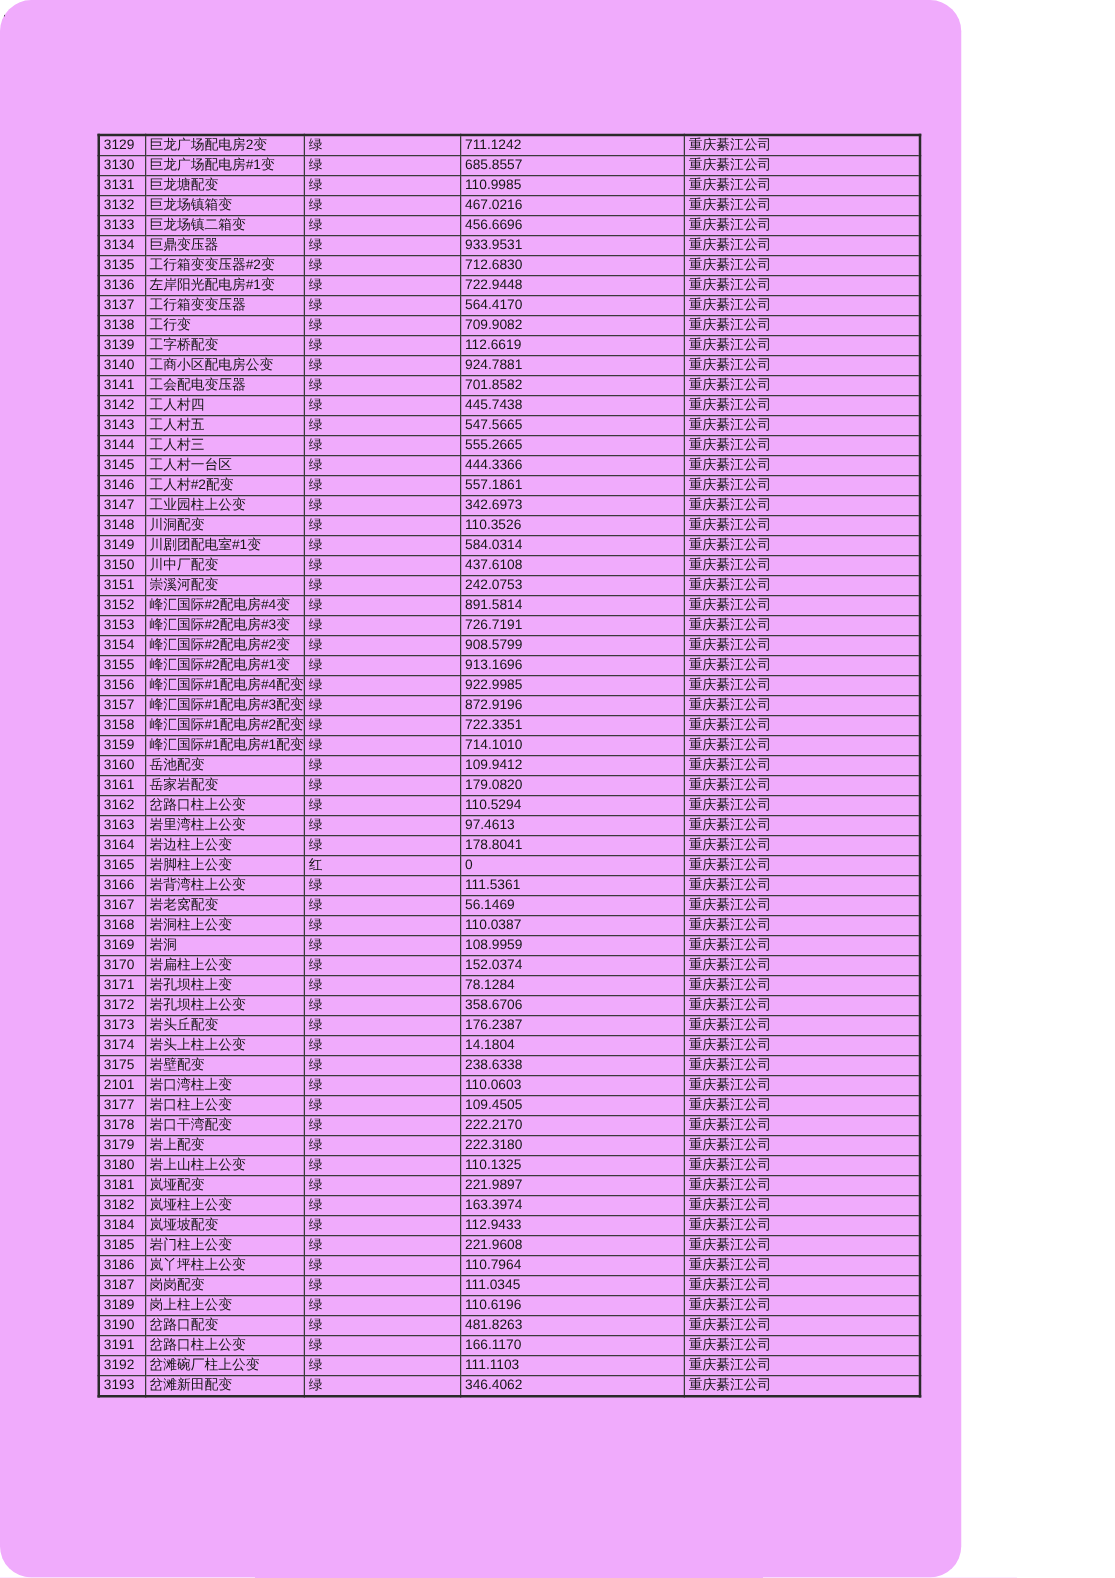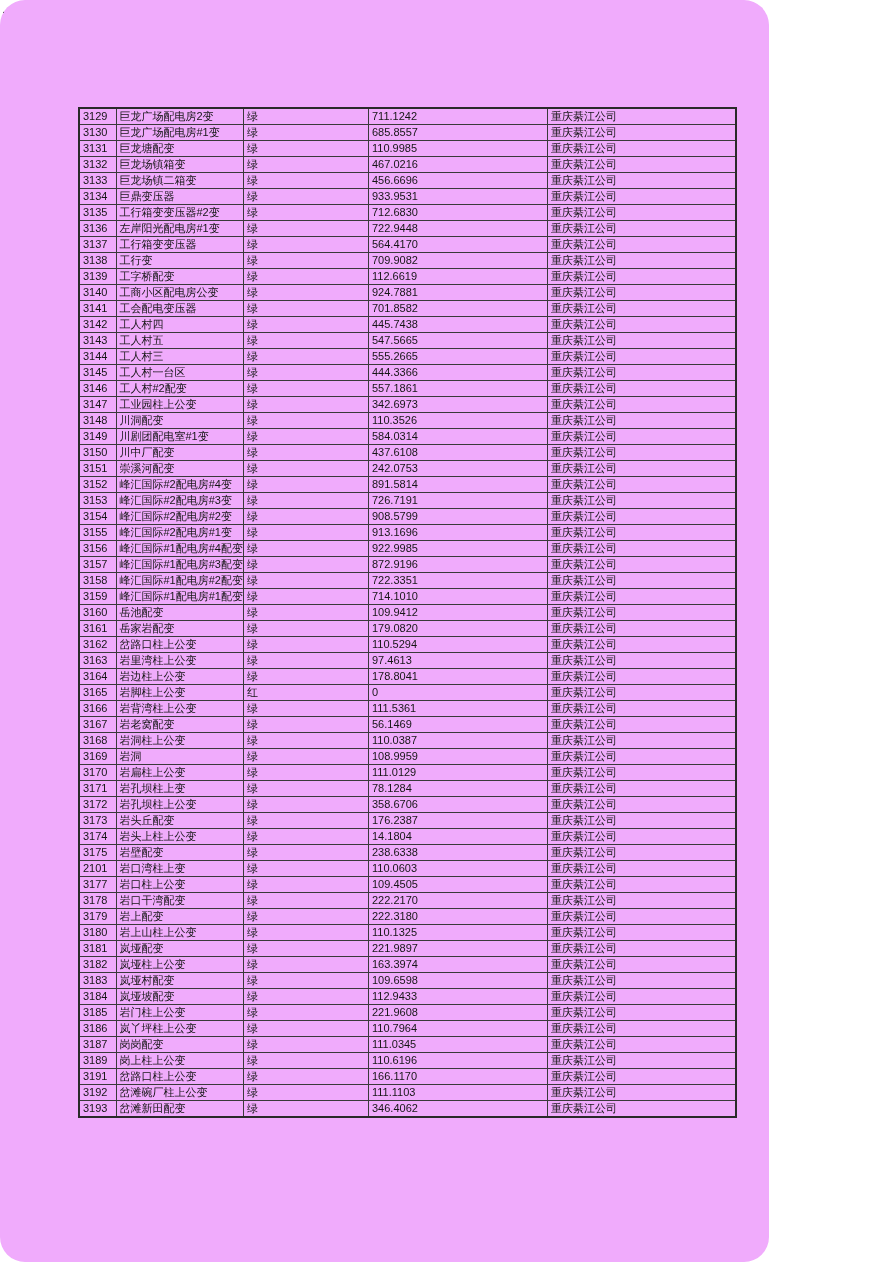--- a/index.html
+++ b/index.html
@@ -354,21 +354,21 @@
           <td class="c0">3169</td>
           <td class="c1">岩洞</td>
           <td class="c2">绿</td>
           <td class="c3">108.9959</td>
           <td class="c4">重庆綦江公司</td>
         </tr>
         <tr>
           <td class="c0">3170</td>
           <td class="c1">岩扁柱上公变</td>
           <td class="c2">绿</td>
-          <td class="c3">111.0129</td>
+          <td class="c3">152.0374</td>
           <td class="c4">重庆綦江公司</td>
         </tr>
         <tr>
           <td class="c0">3171</td>
           <td class="c1">岩孔坝柱上变</td>
           <td class="c2">绿</td>
           <td class="c3">78.1284</td>
           <td class="c4">重庆綦江公司</td>
         </tr>
         <tr>
@@ -442,27 +442,20 @@
           <td class="c4">重庆綦江公司</td>
         </tr>
         <tr>
           <td class="c0">3182</td>
           <td class="c1">岚垭柱上公变</td>
           <td class="c2">绿</td>
           <td class="c3">163.3974</td>
           <td class="c4">重庆綦江公司</td>
         </tr>
         <tr>
-          <td class="c0">3183</td>
-          <td class="c1">岚垭村配变</td>
-          <td class="c2">绿</td>
-          <td class="c3">109.6598</td>
-          <td class="c4">重庆綦江公司</td>
-        </tr>
-        <tr>
           <td class="c0">3184</td>
           <td class="c1">岚垭坡配变</td>
           <td class="c2">绿</td>
           <td class="c3">112.9433</td>
           <td class="c4">重庆綦江公司</td>
         </tr>
         <tr>
           <td class="c0">3185</td>
           <td class="c1">岩门柱上公变</td>
           <td class="c2">绿</td>
@@ -481,20 +474,27 @@
           <td class="c1">岗岗配变</td>
           <td class="c2">绿</td>
           <td class="c3">111.0345</td>
           <td class="c4">重庆綦江公司</td>
         </tr>
         <tr>
           <td class="c0">3189</td>
           <td class="c1">岗上柱上公变</td>
           <td class="c2">绿</td>
           <td class="c3">110.6196</td>
+          <td class="c4">重庆綦江公司</td>
+        </tr>
+        <tr>
+          <td class="c0">3190</td>
+          <td class="c1">岔路口配变</td>
+          <td class="c2">绿</td>
+          <td class="c3">481.8263</td>
           <td class="c4">重庆綦江公司</td>
         </tr>
         <tr>
           <td class="c0">3191</td>
           <td class="c1">岔路口柱上公变</td>
           <td class="c2">绿</td>
           <td class="c3">166.1170</td>
           <td class="c4">重庆綦江公司</td>
         </tr>
         <tr>

